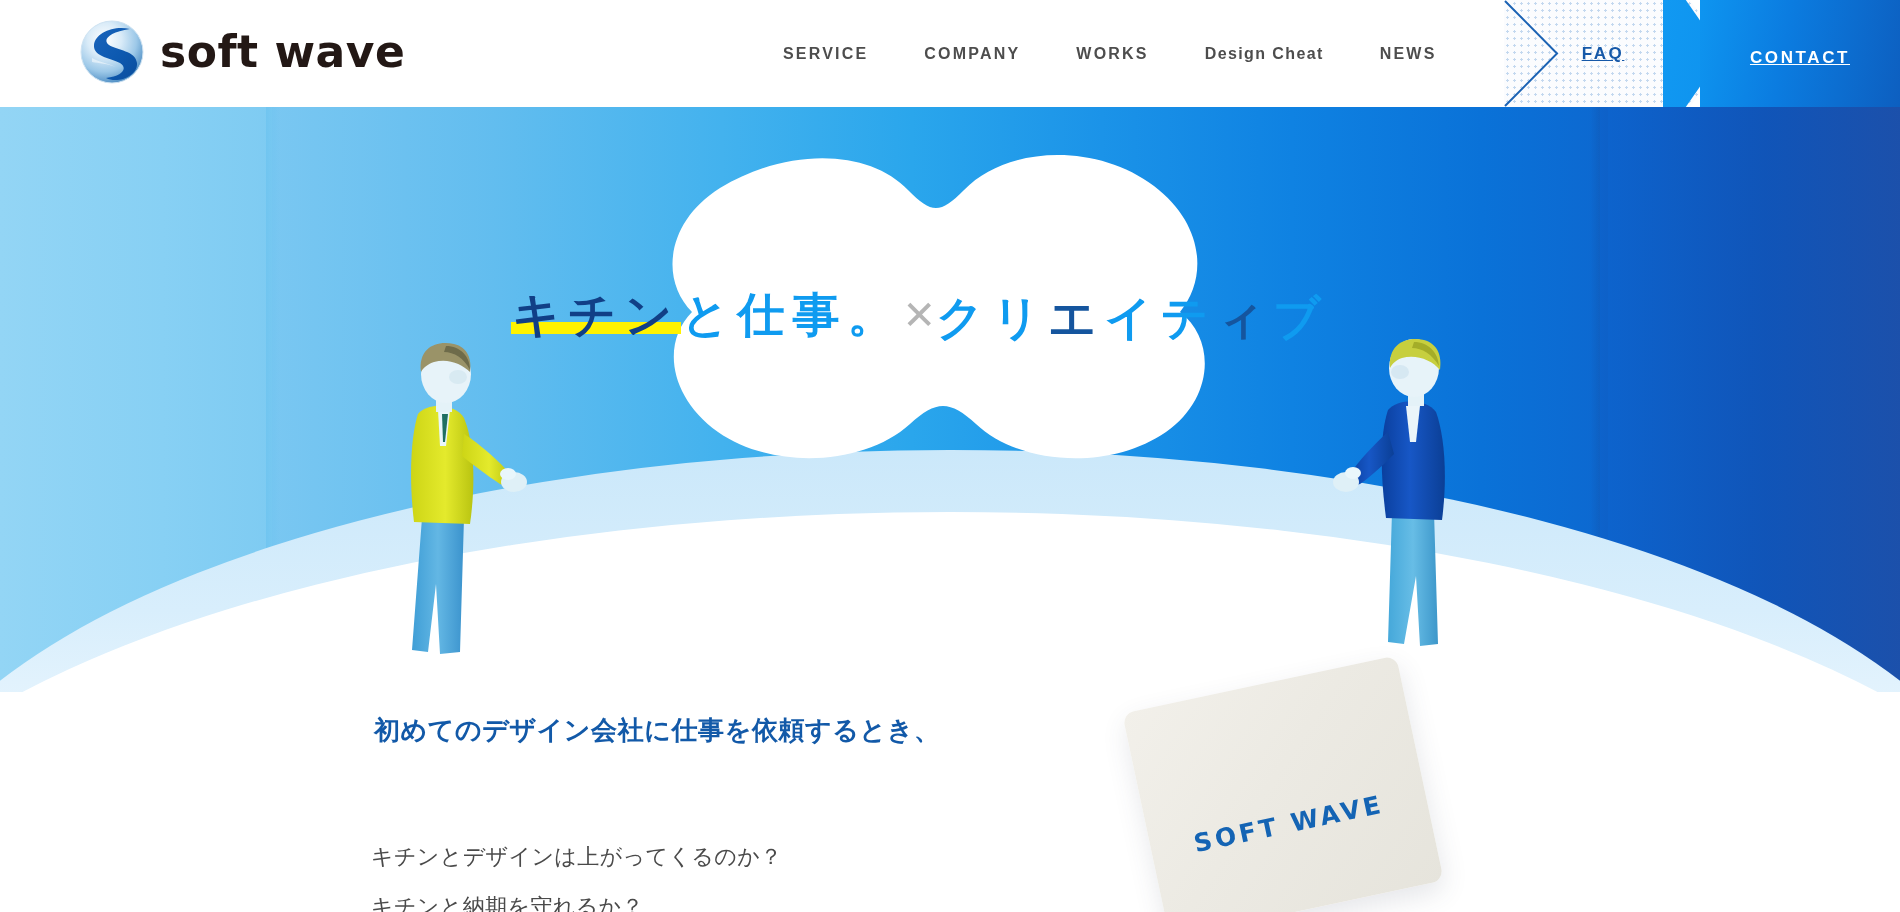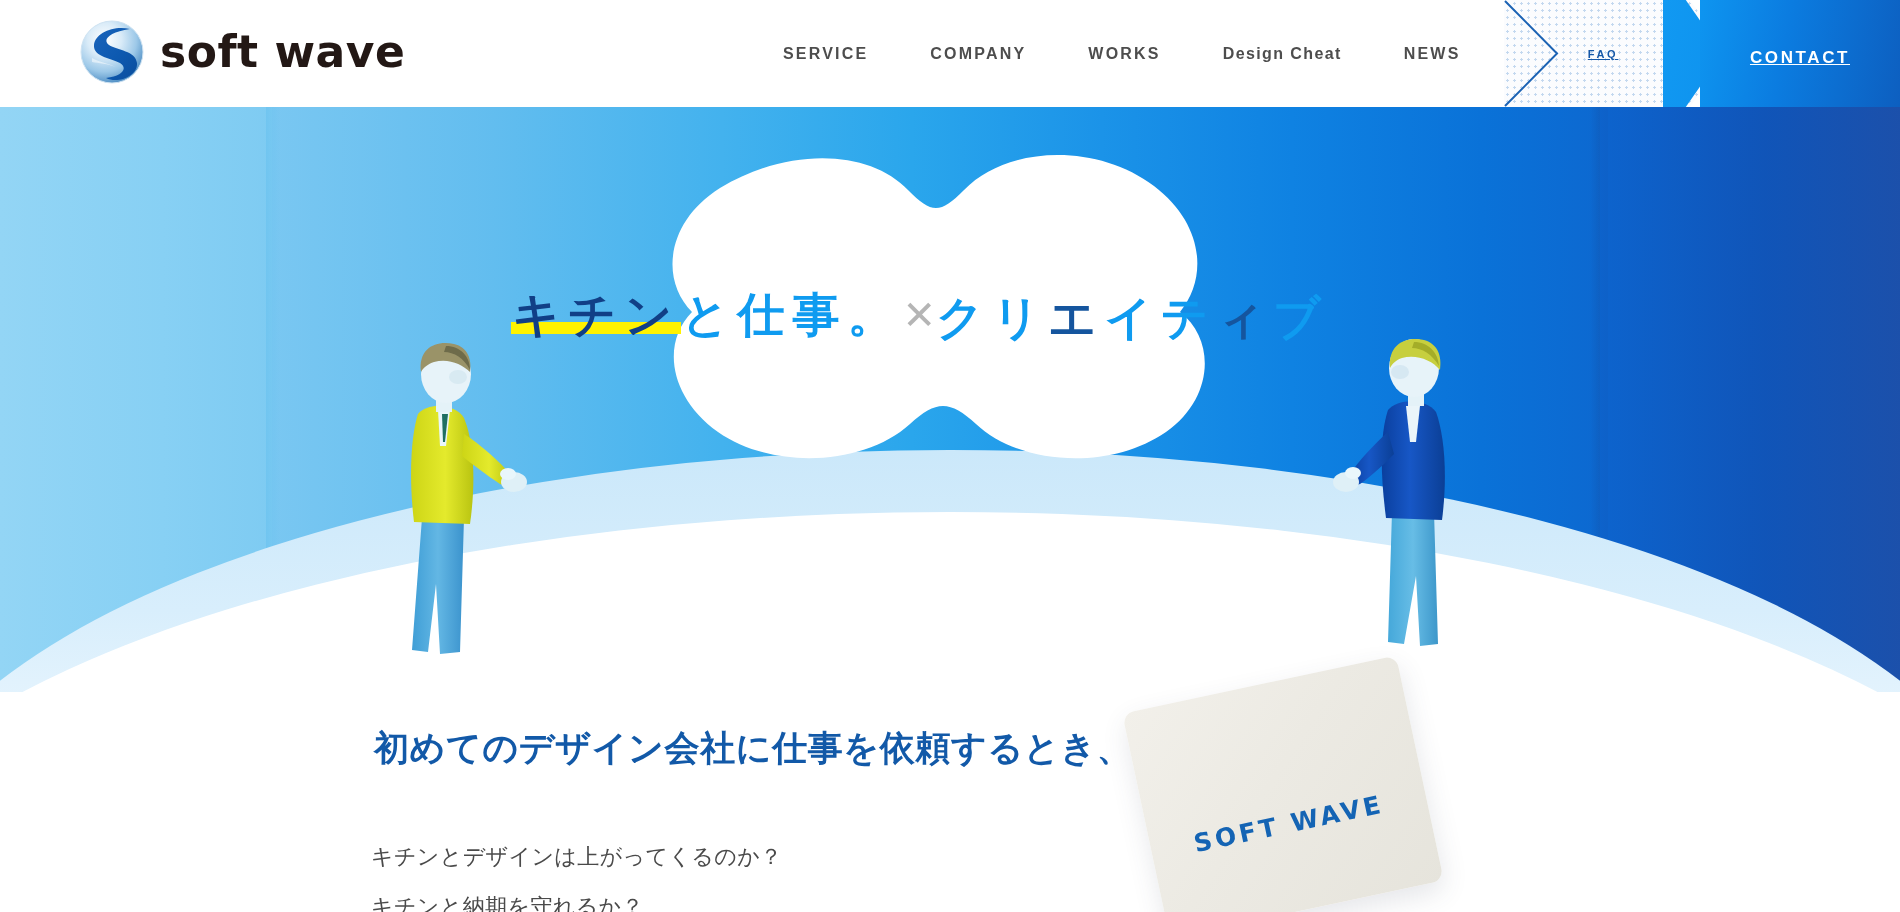--- a/index.html
+++ b/index.html
@@ -25,21 +25,21 @@
   }
   .logo-mark { width:68px; height:68px; position:relative; }
   .logo-text {
     font-size:44px; font-weight:700; letter-spacing:0.5px;
     color:#231815; line-height:1;
     font-family:"DejaVu Sans","Liberation Sans",sans-serif;
   }
 
   .nav-main {
     position:absolute; left:756px; top:0; height:107px;
-    display:flex; align-items:center; gap:8px;
+    display:flex; align-items:center; gap:2px;
   }
   .nav-item {
     font-size:16px; font-weight:700; color:#4d4d4d;
     letter-spacing:2.2px; padding:0 27px; cursor:pointer;
     white-space:nowrap; line-height:1;
     text-decoration:none;
   }
   .nav-item.mixed { letter-spacing:1.4px; }
 
   
@@ -53,21 +53,21 @@
     z-index:61;
   }
   .chev-faq-border {
     position:absolute; top:0; left:1487px;
     width:72px; height:107px; z-index:62; pointer-events:none;
   }
   .chev-faq-label {
     position:absolute; top:0; left:1504px; width:224px; height:107px;
     display:flex; align-items:center; justify-content:center;
     padding-right:26px;
-    font-size:11px; font-weight:700; letter-spacing:2.6px;
+    font-size:17px; font-weight:700; letter-spacing:2.6px;
     color:#1558a8; z-index:64; cursor:pointer;
   }
   .chev-contact {
     position:absolute; top:0; left:1700px;
     width:200px; height:107px;
     background:linear-gradient(100deg,#0e95f0 0%,#0b7ce0 42%,#0d5fc0 100%);
     z-index:61;
   }
   .chev-contact-nose {
     position:absolute; top:0; left:1663px;
@@ -164,22 +164,22 @@
   }
   .line2 {
     font-size:47px; font-weight:700; letter-spacing:8px; line-height:1;
     white-space:nowrap; font-family:"DejaVu Sans","Liberation Sans",sans-serif;
   }
   .nv { color:#15559e; }
 
   
   .lower { position:absolute; top:692px; left:0; width:1900px; height:220px; background:#fff; }
   .lead {
-    position:absolute; left:374px; top:28px;
-    font-size:35px; font-weight:700; line-height:1.62;
+    position:absolute; left:374px; top:17px;
+    font-size:26px; font-weight:700; line-height:1.62;
     color:#1259a8; letter-spacing:.6px;
     font-family:"DejaVu Sans","Liberation Sans",sans-serif;
   }
   .sub {
     position:absolute; left:371px; top:140px;
     font-size:22px; line-height:2.25; color:#4a4a4a; letter-spacing:.4px;
     font-family:"DejaVu Sans","Liberation Sans",sans-serif;
   }
   .card {
     position:absolute; left:1143px; top:-10px;

